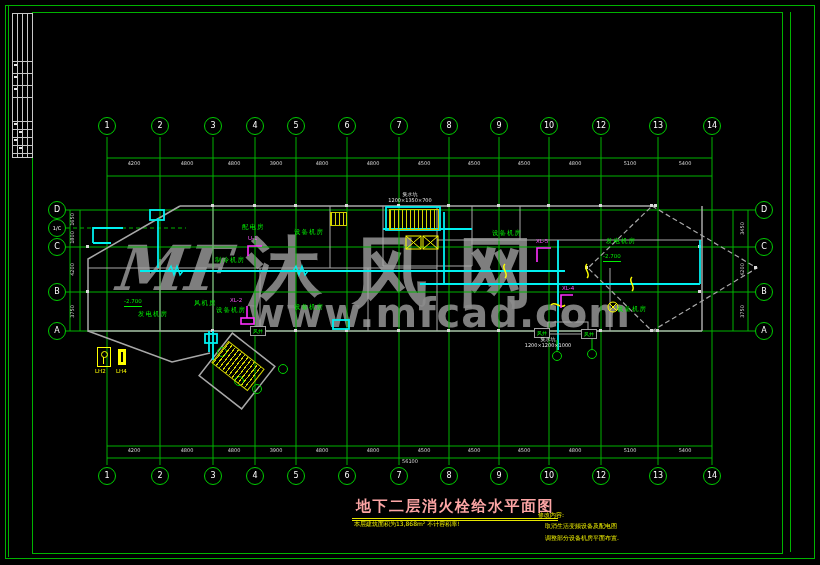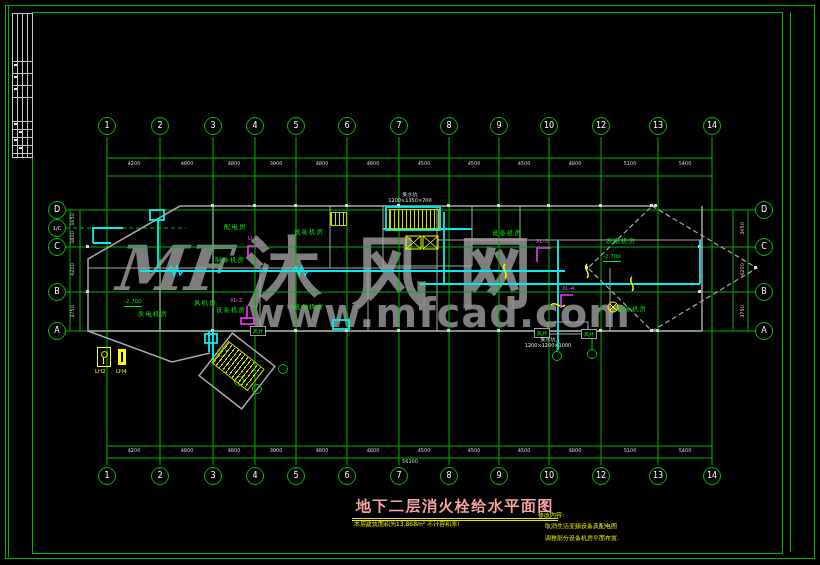--- a/index.html
+++ b/index.html
@@ -273,21 +273,21 @@
   <div class="abs dim" style="left:410px;top:459px">56100</div>
 
   <div class="abs sdim" style="left:66px;top:217px">1650</div>
   <div class="abs sdim" style="left:66px;top:235px">1800</div>
   <div class="abs sdim" style="left:66px;top:267px">4200</div>
   <div class="abs sdim" style="left:66px;top:309px">3750</div>
   <div class="abs sdim" style="left:736px;top:226px">3450</div>
   <div class="abs sdim" style="left:736px;top:267px">4200</div>
   <div class="abs sdim" style="left:736px;top:309px">3750</div>
 
-  <div class="abs room" style="left:224px;top:224px">配电房</div>
+  <div class="abs room" style="left:242px;top:224px">配电房</div>
   <div class="abs room" style="left:215px;top:257px">制冷机房</div>
   <div class="abs room" style="left:138px;top:311px">发电机房</div>
   <div class="abs room" style="left:194px;top:300px">风机房</div>
   <div class="abs room" style="left:216px;top:307px">设备机房</div>
   <div class="abs room" style="left:294px;top:229px">设备机房</div>
   <div class="abs room" style="left:492px;top:230px">设备机房</div>
   <div class="abs room" style="left:606px;top:238px">发电机房</div>
   <div class="abs room" style="left:617px;top:306px">设备机房</div>
   <div class="abs room" style="left:294px;top:304px">设备机房</div>
 

